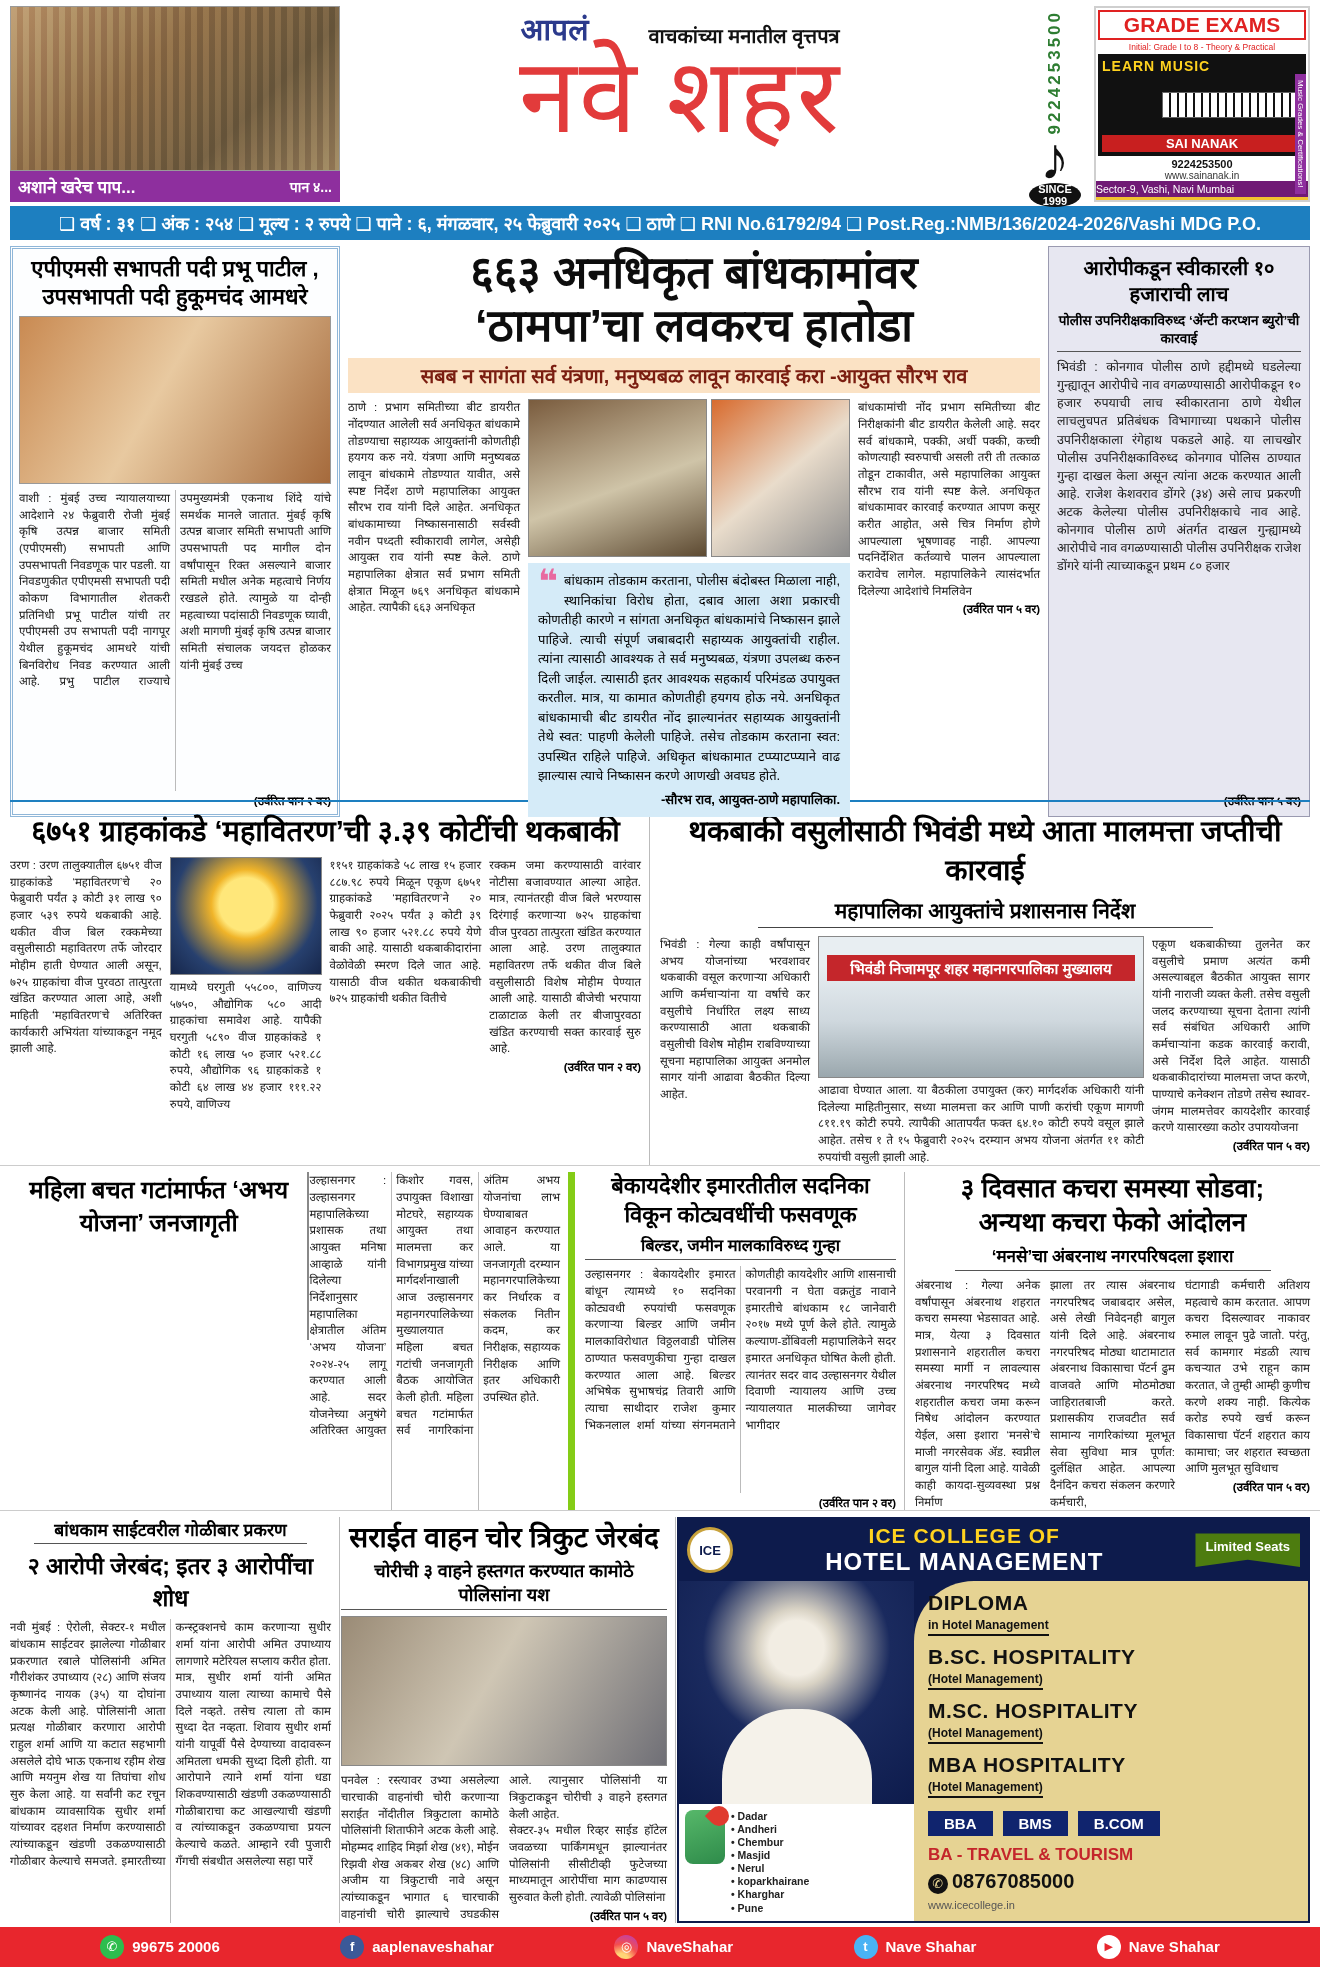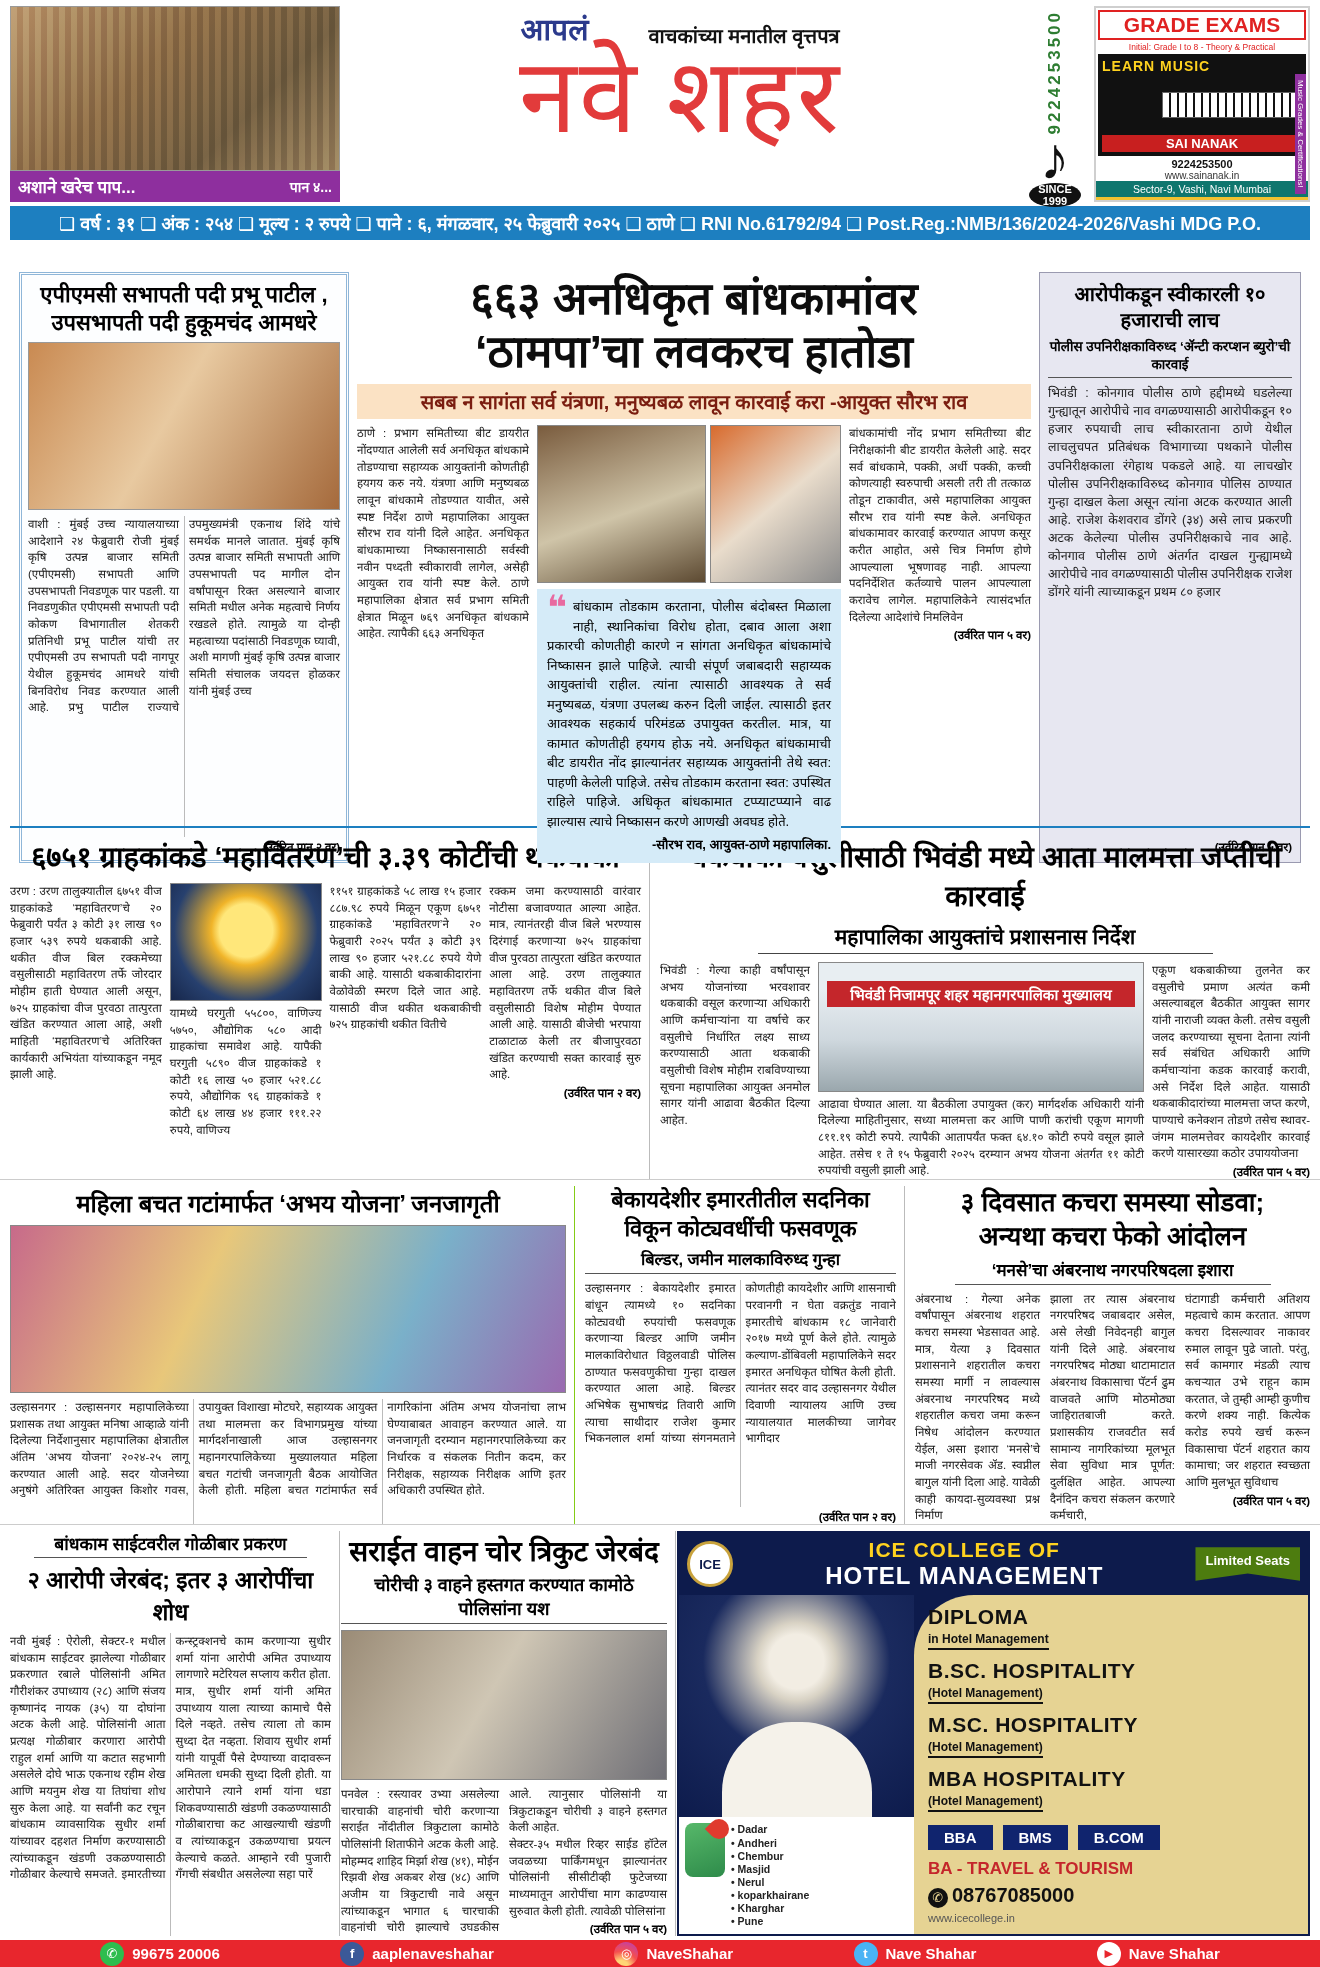--- a/index.html
+++ b/index.html
@@ -26,33 +26,33 @@
   .since { background:#111; color:#fff; border-radius:50%; width:52px; height:52px; display:flex; flex-direction:column; align-items:center; justify-content:center; font-size:11px; font-weight:bold; }
   .grade-box { flex:1; border:2px solid #cfcfcf; display:flex; flex-direction:column; font-size:10px; }
   .grade-title { color:#e02222; font-weight:bold; font-size:21px; text-align:center; border:2px solid #e02222; margin:2px; padding:1px 0; }
   .grade-sub { color:#e02222; font-size:8.5px; text-align:center; }
   .learn-box { background:#111; color:#ffd21f; flex:1; margin:2px; position:relative; padding:4px; display:flex; flex-direction:column; justify-content:space-between; }
   .learn-title { font-weight:bold; font-size:14px; letter-spacing:1px; }
   .piano { height:26px; background:repeating-linear-gradient(90deg,#fff 0 6px,#111 6px 8px); border:1px solid #666; width:70%; align-self:flex-end; }
   .sai { background:#c81f1f; color:#fff; font-weight:bold; text-align:center; font-size:13px; padding:1px 0; }
   .grade-phone { color:#111; font-weight:bold; text-align:center; font-size:11px; }
   .grade-web { text-align:center; color:#333; font-size:10px; }
-  .grade-addr { background:#0f766e; color:#fff; text-align:center; font-size:10.5px; padding:2px 0; border-bottom:3px solid #f2c230; }
+  .grade-addr { background:#701a75; color:#fff; font-size:10.5px; padding:2px 0; border-bottom:3px solid #f2c230; }
   .vert-label { writing-mode:vertical-rl; background:#8e2f9e; color:#fff; font-size:8px; padding:2px 1px; position:absolute; right:0; top:20px; height:120px; text-align:center; }
 
   
   .datebar { background:#1d7fc0; color:#fff; text-align:center; font-weight:bold; font-size:18px; padding:5px 0; margin:4px 10px 6px 10px; }
 
   
   .body-txt { font-size:11.5px; line-height:1.45; text-align:justify; color:#1a1a1a; }
   .cont { font-weight:bold; font-size:11.5px; text-align:right; padding-top:2px; }
   .colrule { column-rule:1px solid #bbb; }
 
   
-  .top-section { display:grid; grid-template-columns:330px 1fr 262px; gap:8px; padding:0 19px; height:548px;margin-top:26px; }
+  .top-section { display:grid; grid-template-columns:330px 1fr 262px; gap:8px; padding:0 10px; height:548px; }
   .apmc-box { border:3px double #8fb6d8; background:#fdfeff; padding:6px; display:flex; flex-direction:column; }
   .apmc-head { font-weight:bold; font-size:22px; text-align:center; line-height:1.25; margin-bottom:6px; }
   .apmc-photo { height:168px; background:linear-gradient(120deg,#c98a52,#e8c9a0 45%,#a56a3c); border:1px solid #999; margin-bottom:6px; }
   .apmc-body { flex:1; column-count:2; column-gap:10px; }
   .main-art { display:flex; flex-direction:column; }
   .main-head { font-weight:bold; font-size:45px; line-height:1.18; text-align:center; color:#0d0d0d; }
   .main-sub { background:#fbe2c4; color:#7a1d10; font-weight:bold; font-size:20px; text-align:center; padding:4px 6px; margin:6px 0; }
   .main-body { flex:1; display:grid; grid-template-columns:172px 1fr 182px; gap:8px; }
   .main-center { display:flex; flex-direction:column; gap:6px; }
   .main-photos { display:flex; gap:4px; height:158px; }
@@ -76,21 +76,21 @@
   .bulb { height:118px; background:radial-gradient(circle at 50% 40%,#ffe77a 0 26%,#f0b429 34%,#27406e 70%,#16264a); border:1px solid #888; margin-bottom:4px; }
   .mid-right { display:flex; flex-direction:column; }
   .japti-sub { font-weight:bold; font-size:21px; text-align:center; border-bottom:1px solid #444; width:70%; margin:0 auto 8px auto; padding-bottom:3px; }
   .japti-body { flex:1; display:grid; grid-template-columns:150px 1fr 158px; gap:8px; }
   .bldg { flex:1; background:linear-gradient(180deg,#e8eef2 0 20%,#cfd8de 60%,#9aa7ad); border:1px solid #888; display:flex; flex-direction:column; }
   .bldg-sign { background:#c4262b; color:#fff; font-weight:bold; font-size:15px; text-align:center; padding:3px 2px; margin:18px 8px 0 8px; }
   .japti-center { display:flex; flex-direction:column; gap:4px; }
 
   
   .lowmid-section { display:grid; grid-template-columns:565px 320px 1fr; gap:10px; padding:0 10px; height:352px; border-top:1px solid #ccc; padding-top:6px; }
-  .abhay { display:flex; flex-direction:column; border-right:1px solid #84cc16; padding-right:8px; }
+  .abhay { display:flex; flex-direction:row; border-right:7px solid #84cc16; padding-right:8px; }
   .abhay-head { font-weight:bold; font-size:24px; text-align:center; margin-bottom:6px; }
   .abhay-photo { height:168px; background:linear-gradient(115deg,#c76a8a,#e8c77a 35%,#7ab0c9 70%,#9a6ab0); border:1px solid #888; margin-bottom:6px; }
   .abhay-body { flex:1; column-count:3; column-gap:10px; }
   .fasav { display:flex; flex-direction:column; border-right:1px solid #bbb; padding-right:8px; }
   .fasav-head { font-weight:bold; font-size:22px; text-align:center; line-height:1.3; }
   .fasav-sub { font-weight:bold; font-size:16.5px; text-align:center; border-bottom:1px solid #555; padding-bottom:3px; margin:4px 0 6px 0; }
   .fasav-body { flex:1; column-count:2; column-gap:10px; }
   .kachra { display:flex; flex-direction:column; }
   .kachra-head { font-weight:bold; font-size:26px; text-align:center; line-height:1.3; }
   .kachra-sub { font-weight:bold; font-size:17px; text-align:center; border-bottom:1px solid #555; width:80%; margin:4px auto 6px auto; padding-bottom:3px; }

